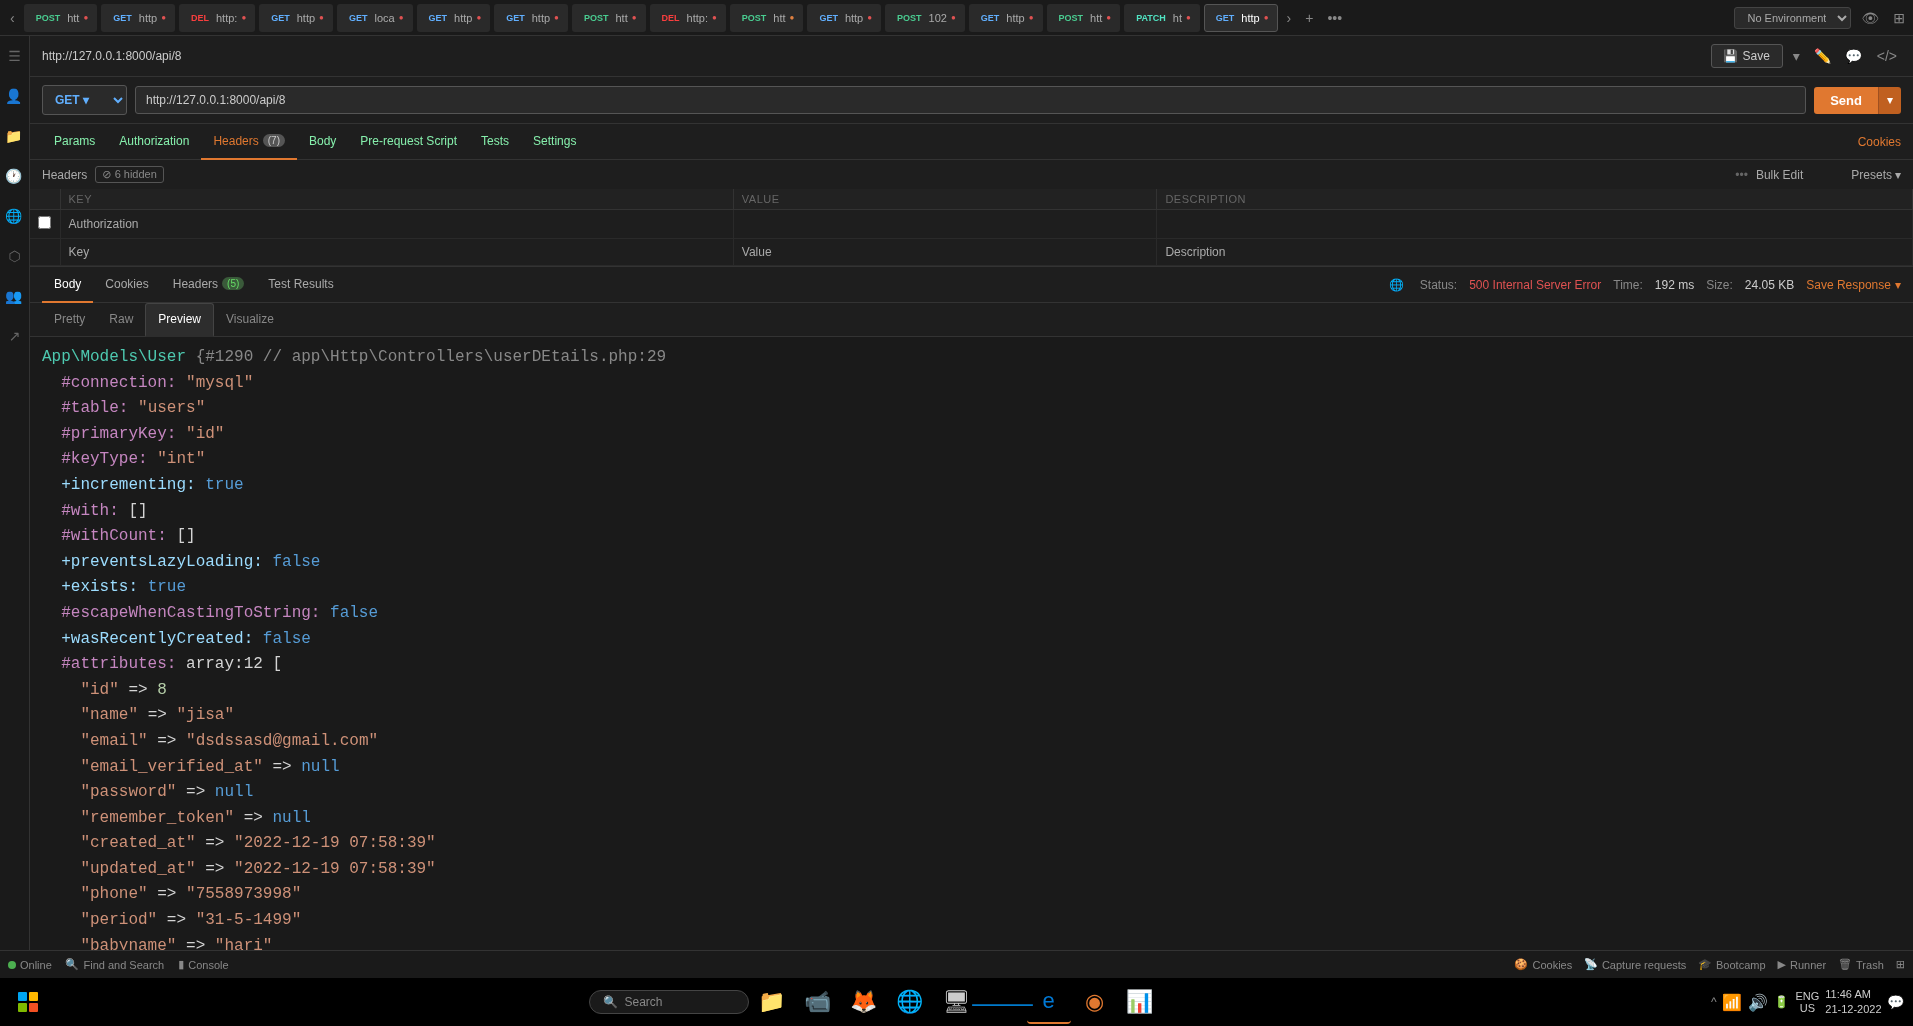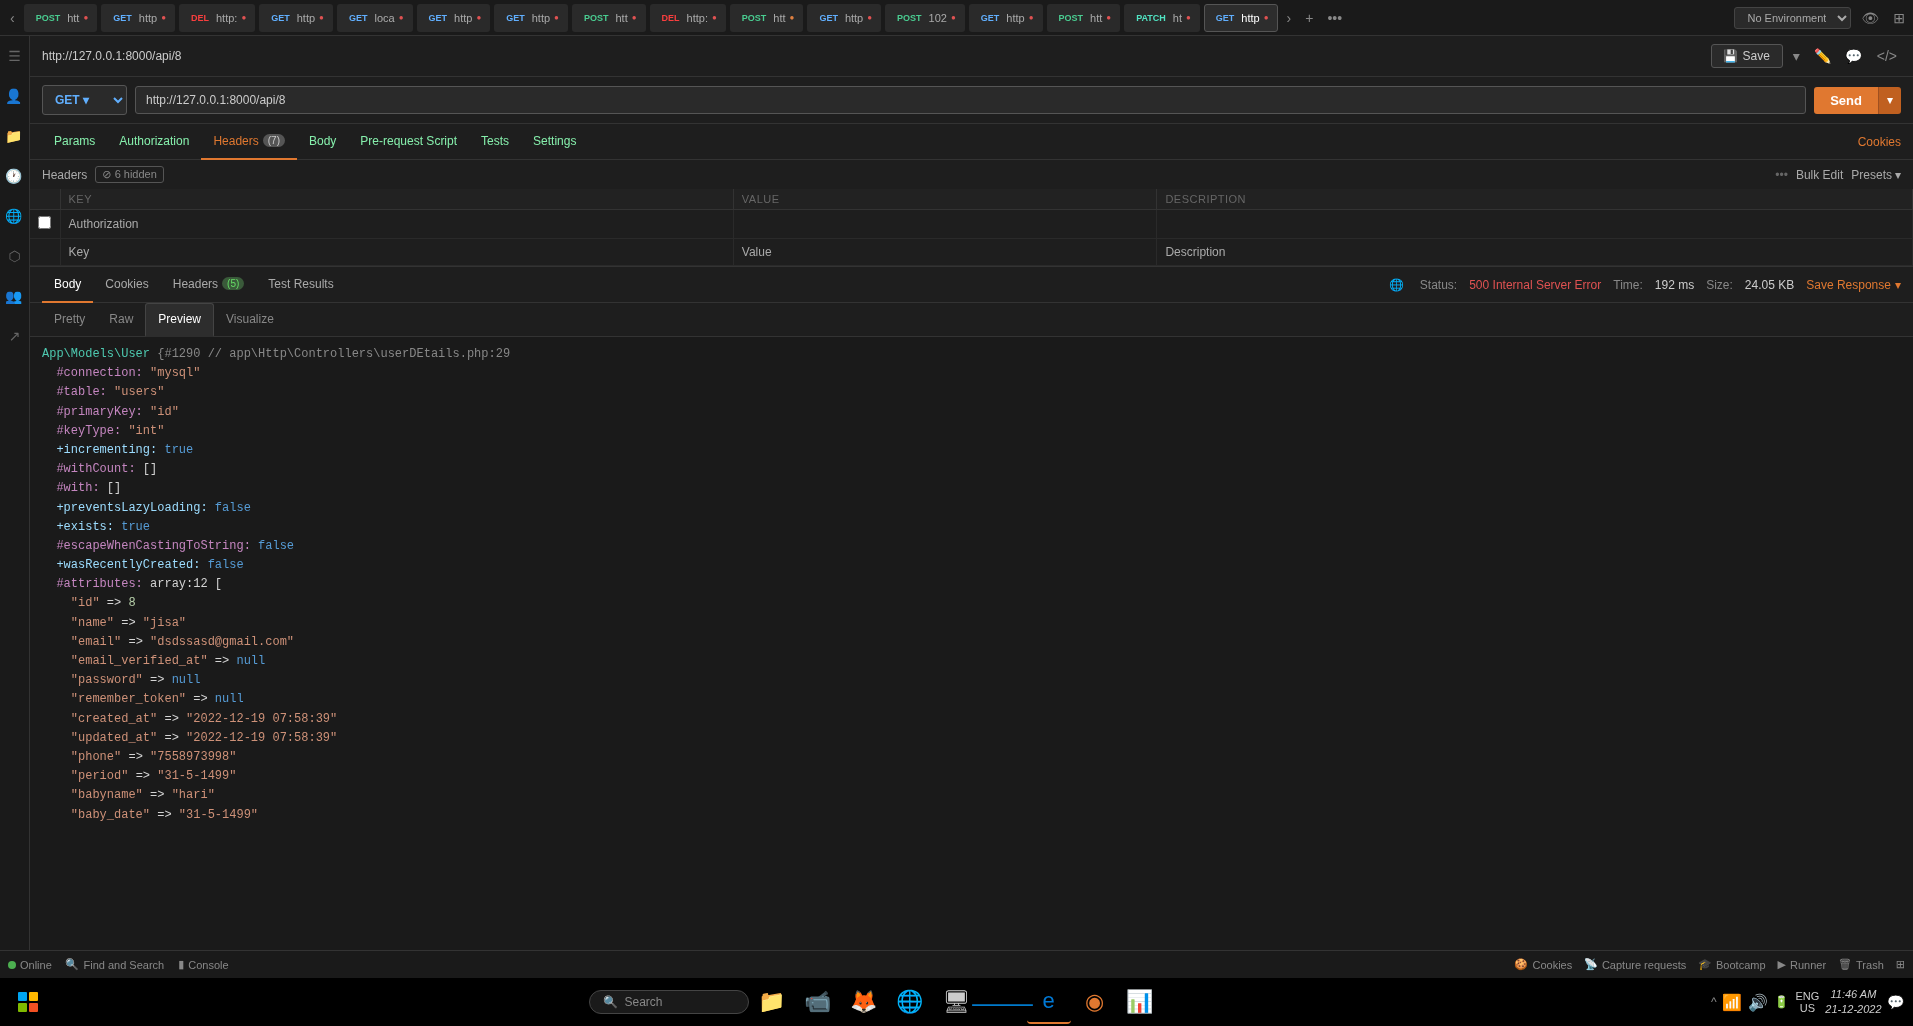--- a/index.html
+++ b/index.html
@@ -306,20 +306,21 @@
     }
     .presets-btn {
       background: none;
       border: none;
       color: #aaa;
       cursor: pointer;
       font-size: 12px;
       display: flex;
       align-items: center;
       gap: 3px;
+      margin-left: 40px;
     }
 
     
     .headers-table {
       width: 100%;
       border-collapse: collapse;
     }
     .headers-table th {
       text-align: left;
       padding: 4px 8px;
@@ -441,21 +442,21 @@
       border-bottom: 2px solid #2d2d2d;
     }
 
     
     .response-body {
       flex: 1;
       background: #1a1a1a;
       overflow: auto;
       padding: 8px 12px;
       font-family: 'Courier New', Consolas, monospace;
-      font-size: 12px;
+      font-size: 16px;
       line-height: 1.6;
       position: relative;
     }
     .code-line {
       white-space: pre;
       display: block;
     }
     
     .c-white { color: #d4d4d4; }
     .c-class { color: #4ec9b0; }
@@ -561,26 +562,25 @@
       align-items: center;
       gap: 6px;
       margin-left: 8px;
     }
     .sys-tray {
       display: flex;
       align-items: center;
       gap: 6px;
     }
     .clock {
-      text-align: center;
+      text-align: left;
       color: #ccc;
       font-size: 11px;
       line-height: 1.4;
       cursor: pointer;
-      font-style: italic;
     }
     .lang-indicator {
       color: #ccc;
       font-size: 11px;
       text-align: center;
       cursor: pointer;
     }
 
     .send-group {
       display: flex;
@@ -813,22 +813,22 @@
         <div class="view-tab">Visualize</div>
       </div>
 
       <div class="response-body">
         <span class="code-line"><span class="c-class">App\Models\User</span> <span class="c-comment">{#1290 // app\Http\Controllers\userDEtails.php:29</span></span>
         <span class="code-line">  <span class="c-purple">#connection:</span> <span class="c-string">"mysql"</span></span>
         <span class="code-line">  <span class="c-purple">#table:</span> <span class="c-string">"users"</span></span>
         <span class="code-line">  <span class="c-purple">#primaryKey:</span> <span class="c-string">"id"</span></span>
         <span class="code-line">  <span class="c-purple">#keyType:</span> <span class="c-string">"int"</span></span>
         <span class="code-line">  <span class="c-key">+incrementing:</span> <span class="c-bool-true">true</span></span>
+        <span class="code-line">  <span class="c-purple">#with:</span> <span class="c-white">[]</span></span>
         <span class="code-line">  <span class="c-purple">#withCount:</span> <span class="c-white">[]</span></span>
-        <span class="code-line">  <span class="c-purple">#with:</span> <span class="c-white">[]</span></span>
         <span class="code-line">  <span class="c-key">+preventsLazyLoading:</span> <span class="c-bool-false">false</span></span>
         <span class="code-line">  <span class="c-key">+exists:</span> <span class="c-bool-true">true</span></span>
         <span class="code-line">  <span class="c-purple">#escapeWhenCastingToString:</span> <span class="c-bool-false">false</span></span>
         <span class="code-line">  <span class="c-key">+wasRecentlyCreated:</span> <span class="c-bool-false">false</span></span>
         <span class="code-line">  <span class="c-purple">#attributes:</span> <span class="c-white">array:12 [</span></span>
         <span class="code-line">    <span class="c-string">"id"</span> <span class="c-white">=&gt;</span> <span class="c-number">8</span></span>
         <span class="code-line">    <span class="c-string">"name"</span> <span class="c-white">=&gt;</span> <span class="c-string">"jisa"</span></span>
         <span class="code-line">    <span class="c-string">"email"</span> <span class="c-white">=&gt;</span> <span class="c-string">"dsdssasd@gmail.com"</span></span>
         <span class="code-line">    <span class="c-string">"email_verified_at"</span> <span class="c-white">=&gt;</span> <span class="c-keyword">null</span></span>
         <span class="code-line">    <span class="c-string">"password"</span> <span class="c-white">=&gt;</span> <span class="c-keyword">null</span></span>

